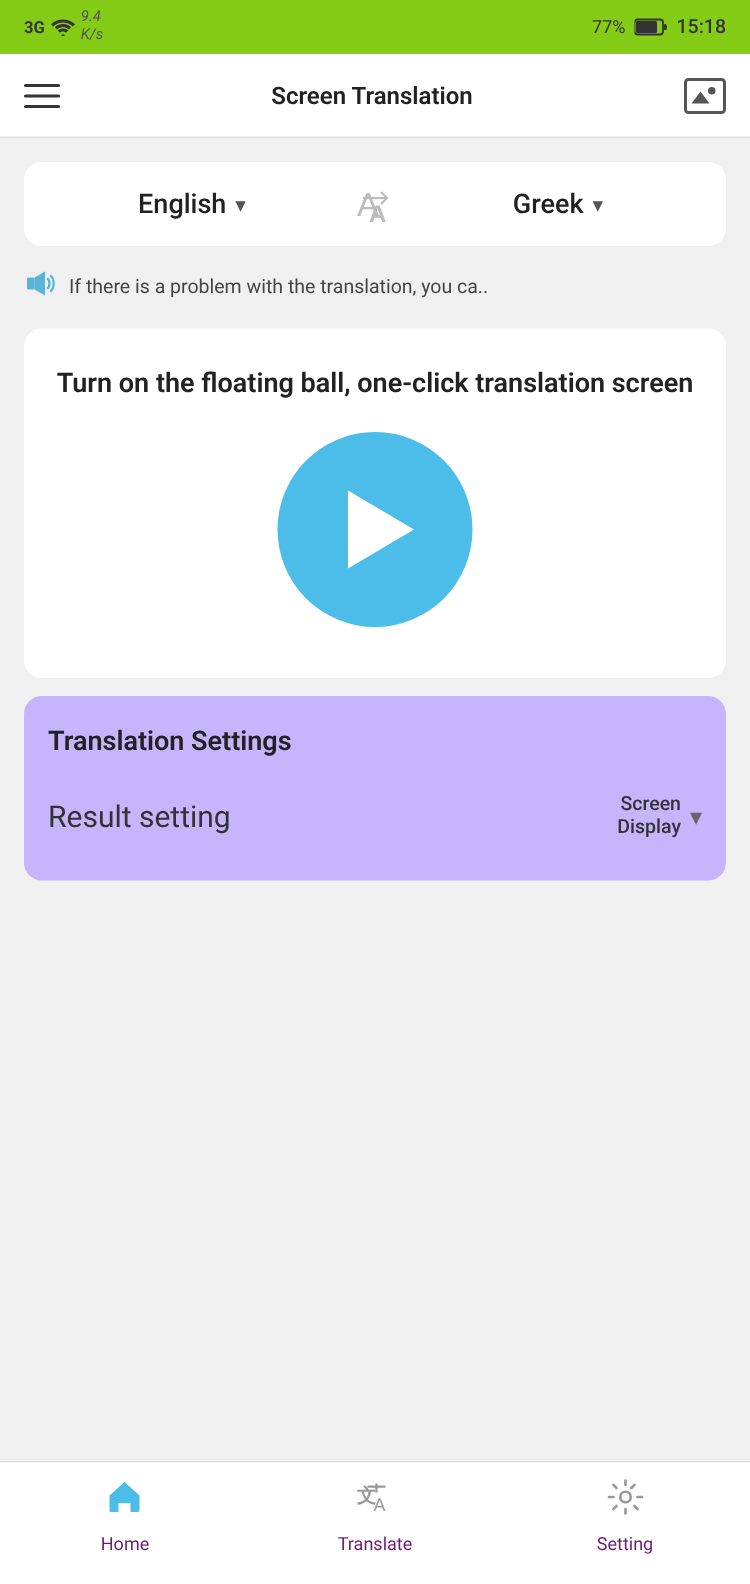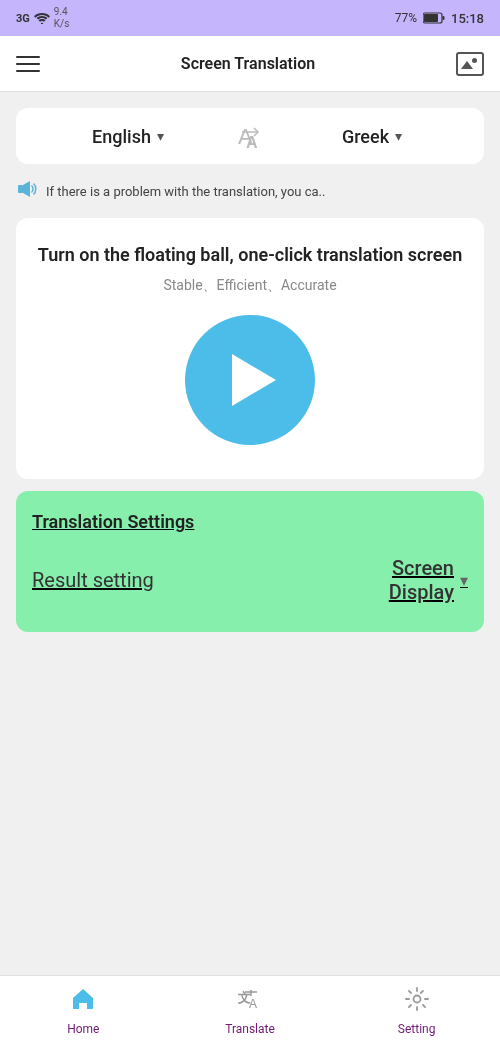--- a/index.html
+++ b/index.html
@@ -12,21 +12,21 @@
       width: 500px;
       min-height: 1056px;
       background-color: #f0f0f0;
       font-family: 'Roboto', Arial, sans-serif;
       display: flex;
       flex-direction: column;
     }
 
     
     .status-bar {
-      background-color: #c4b5fd;
+      background-color: #84cc16;
       display: flex;
       justify-content: space-between;
       align-items: center;
       padding: 8px 16px;
       height: 36px;
     }
     .status-bar-left {
       display: flex;
       align-items: center;
       gap: 4px;
@@ -204,24 +204,23 @@
       width: 0;
       height: 0;
       border-top: 26px solid transparent;
       border-bottom: 26px solid transparent;
       border-left: 44px solid #ffffff;
       margin-left: 8px;
     }
 
     
     .settings-card {
-      background: #86efac;
+      background: #c4b5fd;
       border-radius: 12px;
       padding: 20px 16px;
-      text-decoration: underline;
     }
     .settings-title {
       font-size: 18px;
       font-weight: 600;
       color: #222;
       margin-bottom: 16px;
     }
     .settings-row {
       display: flex;
       align-items: center;
@@ -231,21 +230,21 @@
     .settings-label {
       font-size: 20px;
       color: #333;
     }
     .settings-value-container {
       display: flex;
       align-items: center;
       gap: 6px;
     }
     .settings-value {
-      font-size: 20px;
+      font-size: 13px;
       color: #333;
       font-weight: 500;
       text-align: right;
     }
     .dropdown-arrow {
       font-size: 16px;
       color: #666;
     }
 
     
@@ -285,21 +284,21 @@
 
 <div class="status-bar">
   <div class="status-bar-left">
     <span style="font-size:11px; font-weight:bold;">3G</span>
     <svg width="16" height="12" viewBox="0 0 16 12">
       <path d="M8 3C5.5 3 3.2 4 1.5 5.7L0 4.2C2.1 2.2 4.9 1 8 1s5.9 1.2 8 3.2L14.5 5.7C12.8 4 10.5 3 8 3z" fill="#333"></path>
       <path d="M8 6c-1.5 0-2.9.6-3.9 1.6L2.6 6.1C4 4.8 5.9 4 8 4s4 .8 5.4 2.1L11.9 7.6C10.9 6.6 9.5 6 8 6z" fill="#333"></path>
       <path d="M8 9c-.8 0-1.5.3-2 .8L4.5 8.3C5.4 7.5 6.7 7 8 7s2.6.5 3.5 1.3L10 9.8C9.5 9.3 8.8 9 8 9z" fill="#333"></path>
       <circle cx="8" cy="12" r="1.2" fill="#333"></circle>
     </svg>
-    <span style="font-size:10px; color:#555; line-height:1.2;">9.4<br>K/s</span>
+    <span style="font-size:10px; color:#555; line-height:1.2;font-style:italic;">9.4<br>K/s</span>
   </div>
   <div class="status-bar-right">
     <span style="font-size:12px;">77%</span>
     <svg width="22" height="12" viewBox="0 0 22 12">
       <rect x="0" y="1" width="19" height="10" rx="2" ry="2" fill="none" stroke="#333" stroke-width="1.2"></rect>
       <rect x="1" y="2" width="14" height="8" rx="1" fill="#333"></rect>
       <rect x="19.5" y="4" width="2" height="4" rx="1" fill="#333"></rect>
     </svg>
     <span style="font-size:13px; font-weight:500;">15:18</span>
   </div>
@@ -343,21 +342,20 @@
         <polygon points="5,5 12,1 12,17 5,13" fill="#5ab4d8"></polygon>
         <path d="M13.5 5.5 C15.5 7 15.5 11 13.5 12.5" stroke="#5ab4d8" stroke-width="1.5" fill="none"></path>
         <path d="M15.5 3.5 C18.5 6 18.5 12 15.5 14.5" stroke="#5ab4d8" stroke-width="1.5" fill="none"></path>
       </svg>
     </span>
     <span class="notice-text">If there is a problem with the translation, you ca..</span>
   </div>
 
   <div class="feature-card">
     <span class="feature-title">Turn on the floating ball, one-click translation screen</span>
-    <span class="feature-subtitle">Stable、Efficient、Accurate</span>
     <div class="play-button">
       <div class="play-triangle"></div>
     </div>
   </div>
 
   <div class="settings-card">
     <div class="settings-title">Translation Settings</div>
     <div class="settings-row">
       <span class="settings-label">Result setting</span>
       <div class="settings-value-container">

